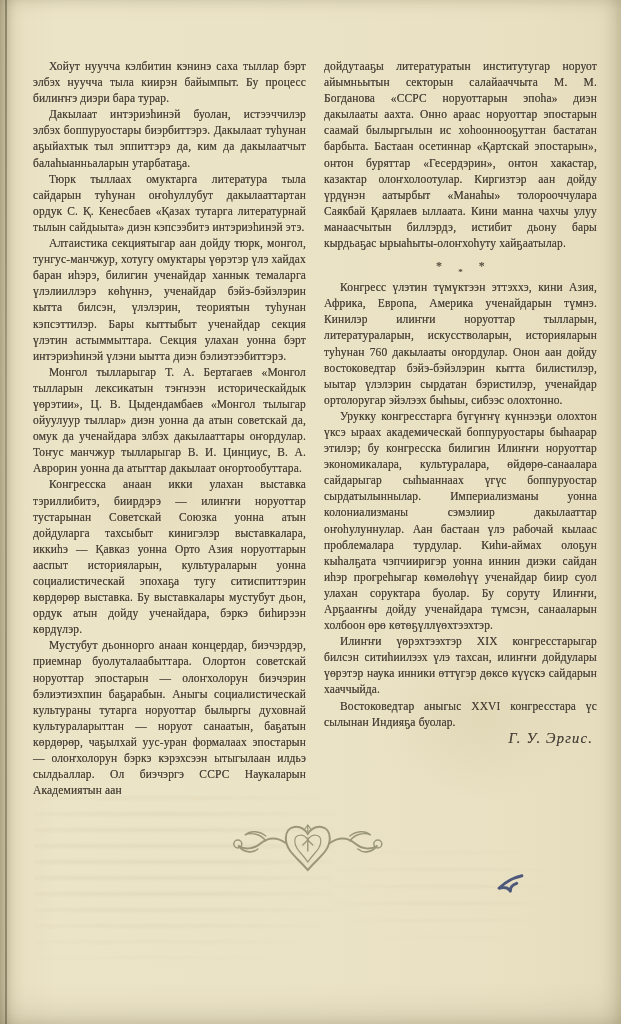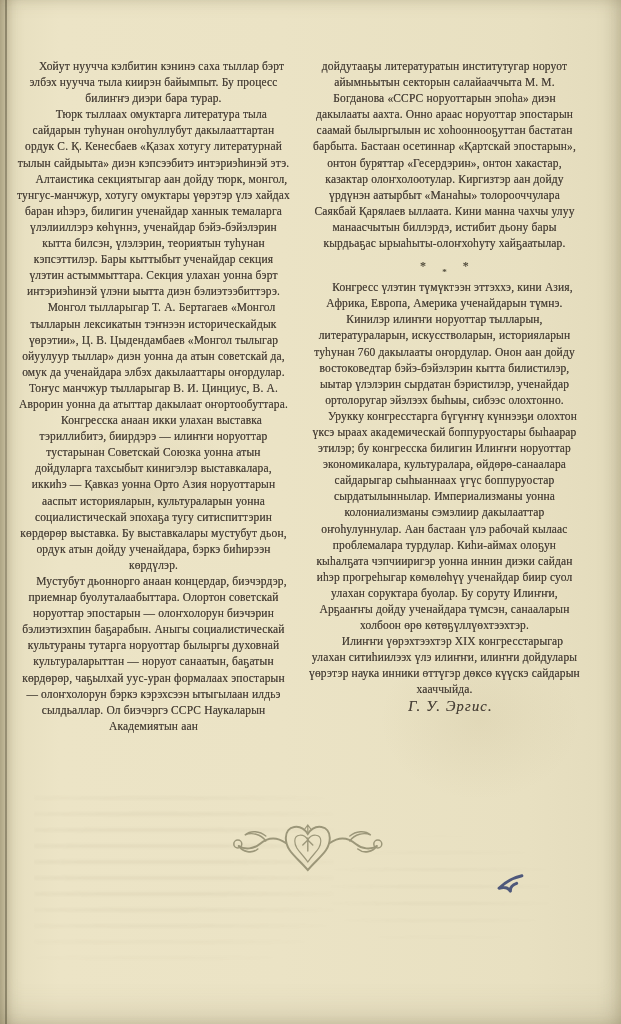--- a/index.html
+++ b/index.html
@@ -21,33 +21,33 @@
       inset 0 -24px 34px -20px rgba(120,110,78,.30),
       inset 0 12px 22px -16px rgba(120,110,78,.22);
     overflow: hidden;
   }
   .fold-line {
     position: absolute; left: 5px; top: 0; width: 2px; height: 100%;
     background: linear-gradient(180deg,
       rgba(94,88,64,.55), rgba(94,88,64,.35) 40%, rgba(94,88,64,.55));
   }
   .columns {
-    position: absolute; left: 17px; top: 58px; width: 564px;
+    position: absolute; left: 33px; top: 58px; width: 564px;
     display: flex; gap: 18px;
   }
   .col {
     width: 273px;
     font-size: 11.5px;
     line-height: 16.1px;
     letter-spacing: .15px;
     text-align: justify;
     color: #494138;
     text-shadow: 0 0 .6px rgba(73,65,56,.75);
   }
-  .col p { margin: 0; text-indent: 16px; text-align: center; }
+  .col p { margin: 0; text-indent: 16px; }
   .col p.no-indent { text-indent: 0; }
   .divider {
     display: flex; justify-content: center; gap: 16px;
     margin: 9px 0 7px; text-indent: 0;
     color: #55503f; font-size: 12px; line-height: 12px;
   }
   .divider .mid { transform: translateY(6px); font-size: 9px; }
   .signature {
     margin-top: 11px; padding-right: 4px;
     text-align: right; text-indent: 0;
@@ -98,37 +98,39 @@
 <div class="page">
 
   <div class="fold-line"></div>
   <div class="stain-1"></div>
   <div class="stain-2"></div>
 
   <div class="columns">
 
     <div class="col">
       <p>Хойут нуучча кэлбитин кэнинэ саха тыллар бэрт элбэх нуучча тыла киирэн байымпыт. Бу процесс билиҥҥэ диэри бара турар.</p>
-      <p>Тюрк тыллаах омуктарга литература тыла сайдарын туһунан оҥоһуллубут дакылааттартан ордук С. Қ. Кенесбаев «Қазах хотугу литературнай тылын сайдыыта» диэн кэпсээбитэ интэриэһинэй этэ.</p>
+      <p>Дакылаат интэриэһинэй буолан, истээччилэр элбэх боппуруостары биэрбиттэрэ. Дакылаат туһунан аҕыйахтык тыл эппиттэрэ да, ким да дакылаатчыт балаһыанньаларын утарбатаҕа.</p>
+      <p>Тюрк тыллаах омуктарга литература тыла сайдарын туһунан оҥоһуллубут дакылааттартан ордук С. Қ. Кенесбаев «Қазах тутарга литературнай тылын сайдыыта» диэн кэпсээбитэ интэриэһинэй этэ.</p>
       <p>Алтаистика секциятыгар аан дойду тюрк, монгол, тунгус-манчжур, хотугу омуктары үөрэтэр үлэ хайдах баран иһэрэ, билигин ученайдар ханнык темаларга үлэлииллэрэ көһүннэ, ученайдар бэйэ-бэйэлэрин кытта билсэн, үлэлэрин, теориятын туһунан кэпсэттилэр. Бары кыттыбыт ученайдар секция үлэтин астыммыттара. Секция улахан уонна бэрт интэриэһинэй үлэни ыытта диэн бэлиэтээбиттэрэ.</p>
       <p>Монгол тылларыгар Т. А. Бертагаев «Монгол тылларын лексикатын тэҥнээн историческайдык үөрэтии», Ц. В. Цыдендамбаев «Монгол тылыгар ойуулуур тыллар» диэн уонна да атын советскай да, омук да ученайдара элбэх дакылааттары оҥордулар. Тоҥус манчжур тылларыгар В. И. Цинциус, В. А. Аврорин уонна да атыттар дакылаат оҥортообуттара.</p>
       <p>Конгресска анаан икки улахан выставка тэриллибитэ, биирдэрэ — илиҥҥи норуоттар тустарынан Советскай Союзка уонна атын дойдуларга тахсыбыт кинигэлэр выставкалара, иккиһэ — Қавказ уонна Орто Азия норуоттарын ааспыт историяларын, культураларын уонна социалистическай эпохаҕа тугу ситиспиттэрин көрдөрөр выставка. Бу выставкалары мустубут дьон, ордук атын дойду ученайдара, бэркэ биһирээн көрдүлэр.</p>
       <p>Мустубут дьоннорго анаан концердар, биэчэрдэр, приемнар буолуталаабыттара. Олортон советскай норуоттар эпостарын — олоҥхолорун биэчэрин бэлиэтиэхпин баҕарабын. Аныгы социалистическай культураны тутарга норуоттар былыргы духовнай культураларыттан — норуот санаатын, баҕатын көрдөрөр, чаҕылхай уус-уран формалаах эпостарын — олоҥхолорун бэркэ кэрэхсээн ытыгылаан илдьэ сылдьаллар. Ол биэчэргэ ССРС Наукаларын Академиятын аан</p>
     </div>
 
     <div class="col">
       <p class="no-indent">дойдутааҕы литературатын институтугар норуот айымньытын секторын салайааччыта М. М. Богданова «ССРС норуоттарын эпоһа» диэн дакылааты аахта. Онно араас норуоттар эпостарын саамай былыргылын ис хоһооннооҕуттан бастатан барбыта. Бастаан осетиннар «Қартскай эпостарын», онтон буряттар «Гесердэрин», онтон хакастар, казактар олоҥхолоотулар. Киргизтэр аан дойду үрдүнэн аатырбыт «Манаһы» толорооччулара Саякбай Қарялаев ыллаата. Кини манна чахчы улуу манаасчытын биллэрдэ, истибит дьону бары кырдьаҕас ырыаһыты-олоҥхоһуту хайҕаатылар.</p>
       <div class="divider">
         <span>*</span>
         <span class="mid">*</span>
         <span>*</span>
       </div>
       <p>Конгресс үлэтин түмүктээн эттэххэ, кини Азия, Африка, Европа, Америка ученайдарын түмнэ. Кинилэр илиҥҥи норуоттар тылларын, литератураларын, искусстволарын, историяларын туһунан 760 дакылааты оҥордулар. Онон аан дойду востоковедтар бэйэ-бэйэлэрин кытта билистилэр, ыытар үлэлэрин сырдатан бэристилэр, ученайдар ортолоругар эйэлээх быһыы, сибээс олохтонно.</p>
       <p>Урукку конгресстарга бүгүҥҥү күннээҕи олохтон үксэ ыраах академическай боппуруостары быһаарар этилэр; бу конгресска билигин Илиҥҥи норуоттар экономикалара, культуралара, өйдөрө-санаалара сайдарыгар сыһыаннаах үгүс боппуруостар сырдатылыннылар. Империализманы уонна колониализманы сэмэлиир дакылааттар оҥоһулуннулар. Аан бастаан үлэ рабочай кылаас проблемалара турдулар. Киһи-аймах олоҕун кыһалҕата чэпчииригэр уонна иннин диэки сайдан иһэр прогреһыгар көмөлөһүү ученайдар биир суол улахан соруктара буолар. Бу соруту Илиҥҥи, Арҕааҥҥы дойду ученайдара түмсэн, санааларын холбоон өрө көтөҕүллүөхтээхтэр.</p>
-      <p>Илиҥҥи үөрэхтээхтэр XIX конгресстарыгар улахан ситиһиилээх үлэ илиҥҥи, илиҥҥи дойдулары үөрэтэр наука инники өттүгэр дөксө күүскэ сайдарын хааччыйда.</p>
+      <p>Илиҥҥи үөрэхтээхтэр XIX конгресстарыгар билсэн ситиһиилээх үлэ тахсан, илиҥҥи дойдулары үөрэтэр наука инники өттүгэр дөксө күүскэ сайдарын хааччыйда.</p>
+      <p>Востоковедтар аныгыс XXVI конгресстара үс сылынан Индияҕа буолар.</p>
       <p class="signature">Г. У. Эргис.</p>
     </div>
 
   </div>
 
   <div class="ornament">
     <svg width="160" height="58" viewBox="0 0 160 58">
       <g fill="none" stroke="#8f8a6d" stroke-width="2" opacity="0.85" stroke-linecap="round">
 
         <path d="M80,14 C73,3 58,5 58,18 C58,31 69,37 80,50 C91,37 102,31 102,18 C102,5 87,3 80,14 Z"></path>

